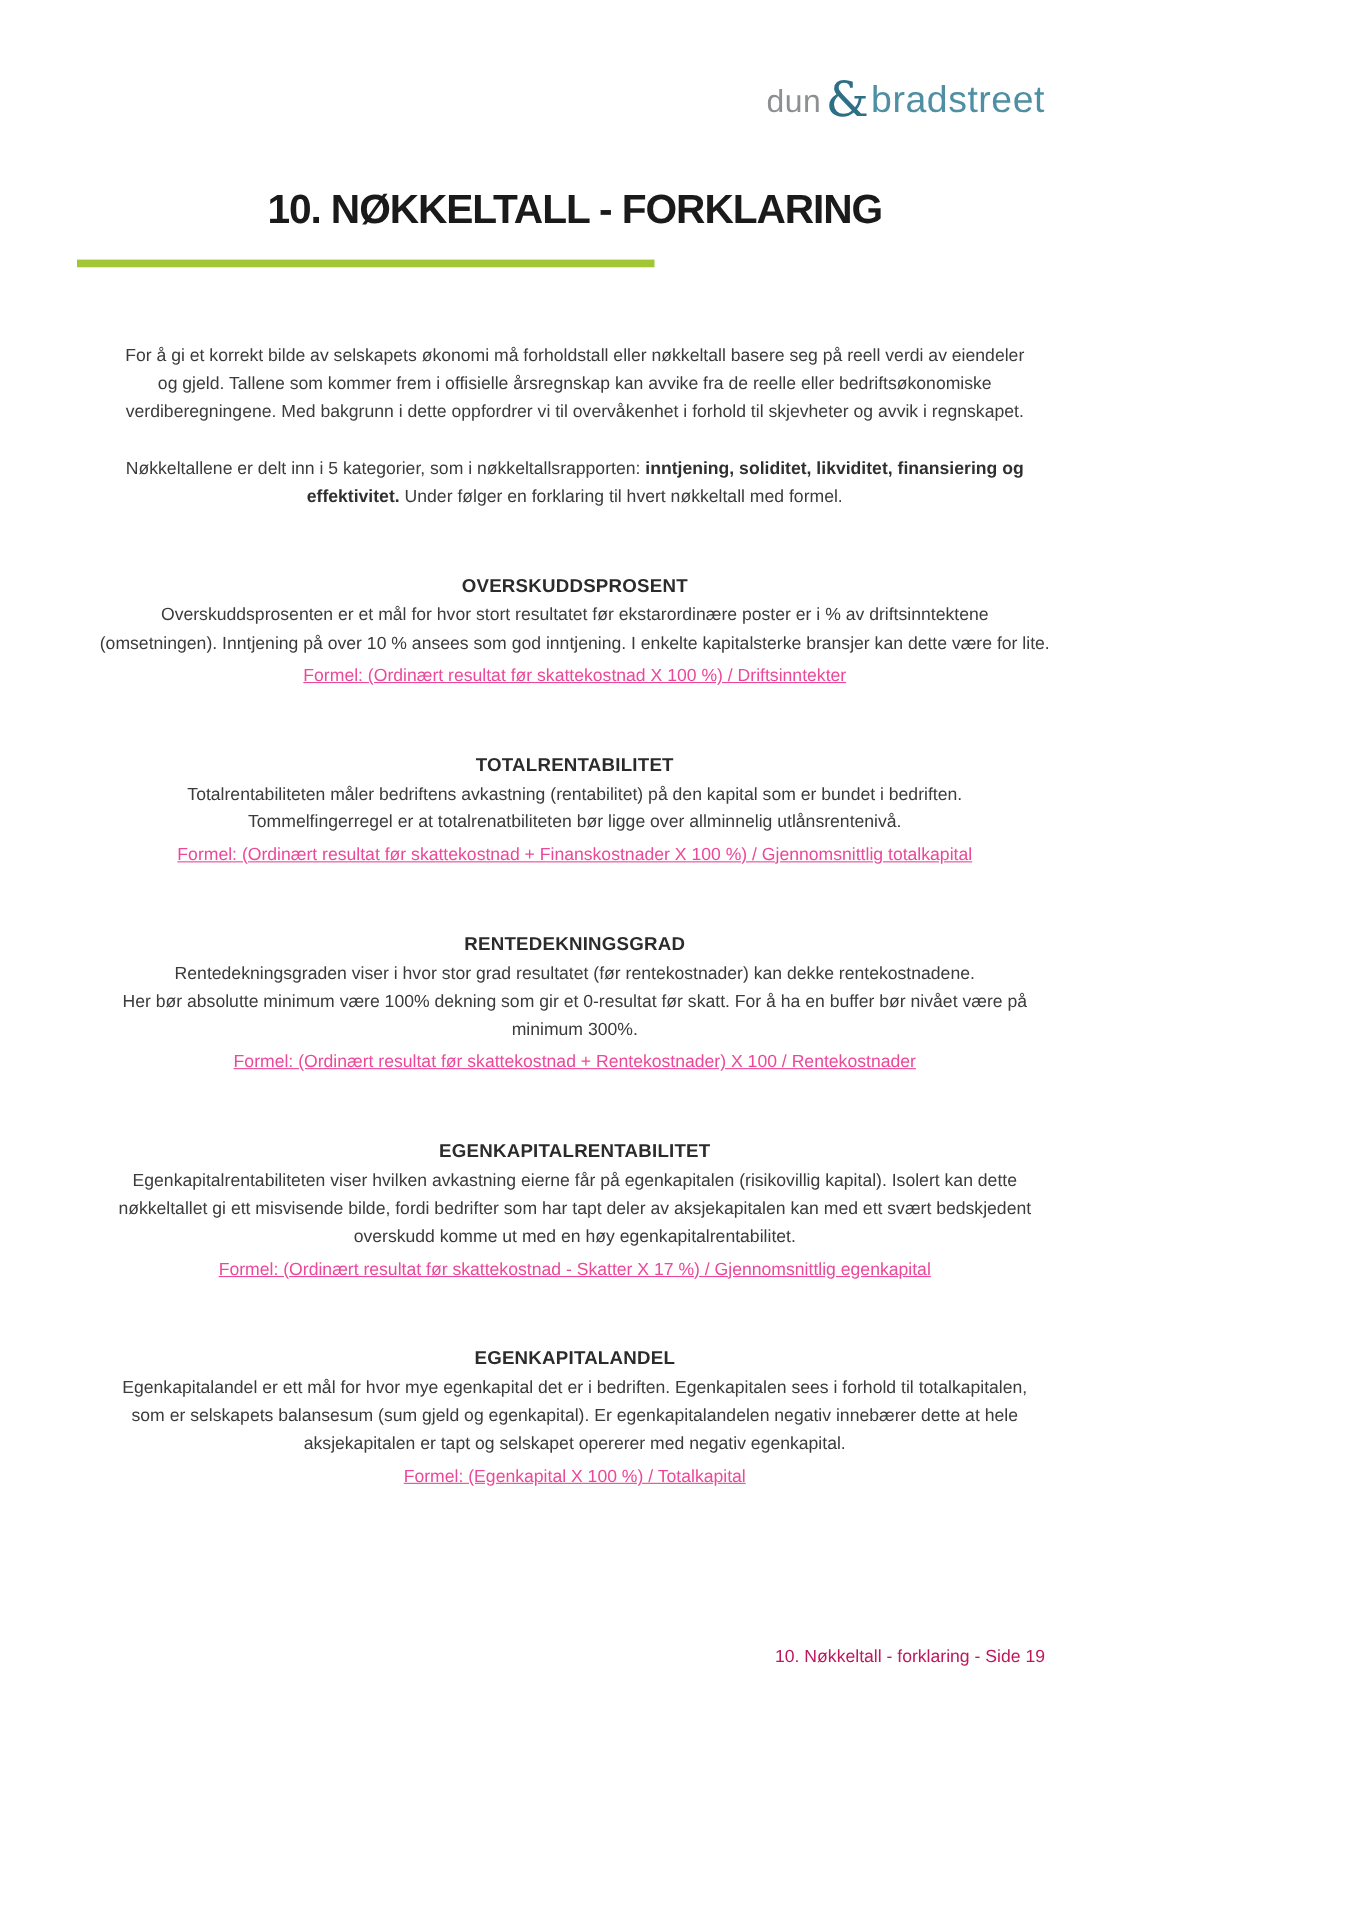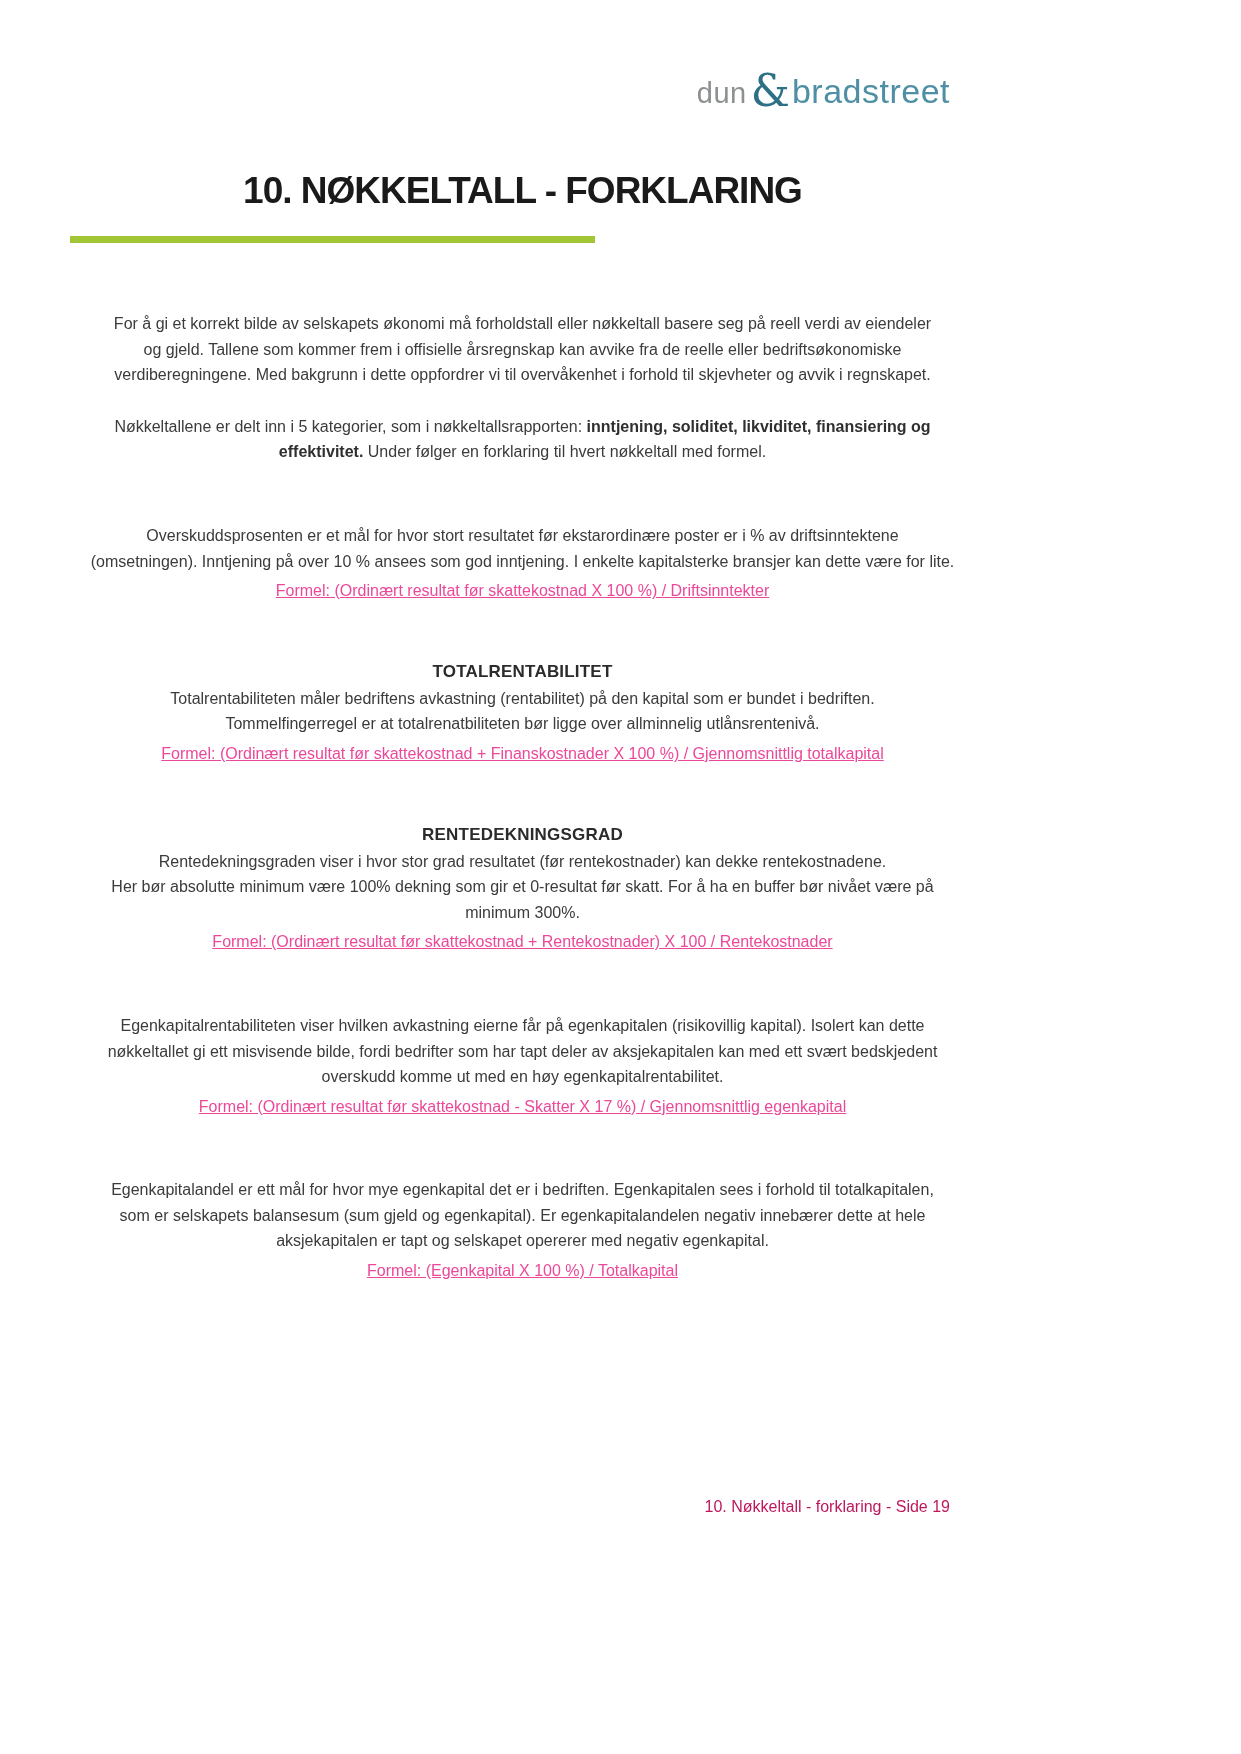--- a/index.html
+++ b/index.html
@@ -123,20 +123,21 @@
     <div class="accent-bar"></div>
 
     <p class="body intro-first">For å gi et korrekt bilde av selskapets økonomi må forholdstall eller nøkkeltall basere seg på reell verdi av eiendeler
 og gjeld. Tallene som kommer frem i offisielle årsregnskap kan avvike fra de reelle eller bedriftsøkonomiske
 verdiberegningene. Med bakgrunn i dette oppfordrer vi til overvåkenhet i forhold til skjevheter og avvik i regnskapet.</p>
 
     <p class="body"><span>Nøkkeltallene er delt inn i 5 kategorier, som i nøkkeltallsrapporten: </span><strong>inntjening, soliditet, likviditet, finansiering og
 effektivitet.</strong><span> Under følger en forklaring til hvert nøkkeltall med formel.</span></p>
 
     <section class="section">
+      <h2 class="section-heading">OVERSKUDDSPROSENT</h2>
       <p class="body">Overskuddsprosenten er et mål for hvor stort resultatet før ekstarordinære poster er i % av driftsinntektene
 (omsetningen). Inntjening på over 10 % ansees som god inntjening. I enkelte kapitalsterke bransjer kan dette være for lite.</p>
       <p class="formula">Formel: (Ordinært resultat før skattekostnad X 100 %) / Driftsinntekter</p>
     </section>
 
     <section class="section">
       <h2 class="section-heading">TOTALRENTABILITET</h2>
       <p class="body">Totalrentabiliteten måler bedriftens avkastning (rentabilitet) på den kapital som er bundet i bedriften.
 Tommelfingerregel er at totalrenatbiliteten bør ligge over allminnelig utlånsrentenivå.</p>
       <p class="formula">Formel: (Ordinært resultat før skattekostnad + Finanskostnader X 100 %) / Gjennomsnittlig totalkapital</p>
@@ -144,27 +145,29 @@
 
     <section class="section">
       <h2 class="section-heading">RENTEDEKNINGSGRAD</h2>
       <p class="body">Rentedekningsgraden viser i hvor stor grad resultatet (før rentekostnader) kan dekke rentekostnadene.
 Her bør absolutte minimum være 100% dekning som gir et 0-resultat før skatt. For å ha en buffer bør nivået være på
 minimum 300%.</p>
       <p class="formula">Formel: (Ordinært resultat før skattekostnad + Rentekostnader) X 100 / Rentekostnader</p>
     </section>
 
     <section class="section">
+      <h2 class="section-heading">EGENKAPITALRENTABILITET</h2>
       <p class="body">Egenkapitalrentabiliteten viser hvilken avkastning eierne får på egenkapitalen (risikovillig kapital). Isolert kan dette
 nøkkeltallet gi ett misvisende bilde, fordi bedrifter som har tapt deler av aksjekapitalen kan med ett svært bedskjedent
 overskudd komme ut med en høy egenkapitalrentabilitet.</p>
       <p class="formula">Formel: (Ordinært resultat før skattekostnad - Skatter X 17 %) / Gjennomsnittlig egenkapital</p>
     </section>
 
     <section class="section">
+      <h2 class="section-heading">EGENKAPITALANDEL</h2>
       <p class="body">Egenkapitalandel er ett mål for hvor mye egenkapital det er i bedriften. Egenkapitalen sees i forhold til totalkapitalen,
 som er selskapets balansesum (sum gjeld og egenkapital). Er egenkapitalandelen negativ innebærer dette at hele
 aksjekapitalen er tapt og selskapet opererer med negativ egenkapital.</p>
       <p class="formula">Formel: (Egenkapital X 100 %) / Totalkapital</p>
     </section>
 
   </main>
 
   <footer class="footer">10. Nøkkeltall - forklaring - Side 19</footer>
 

